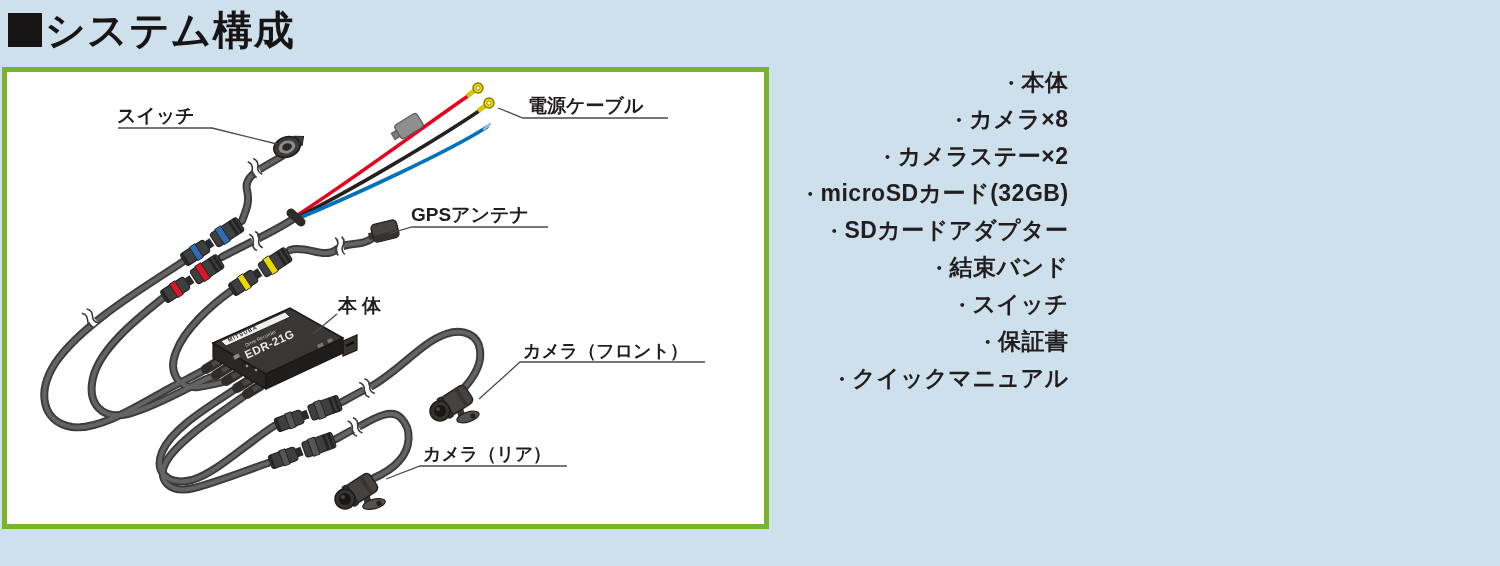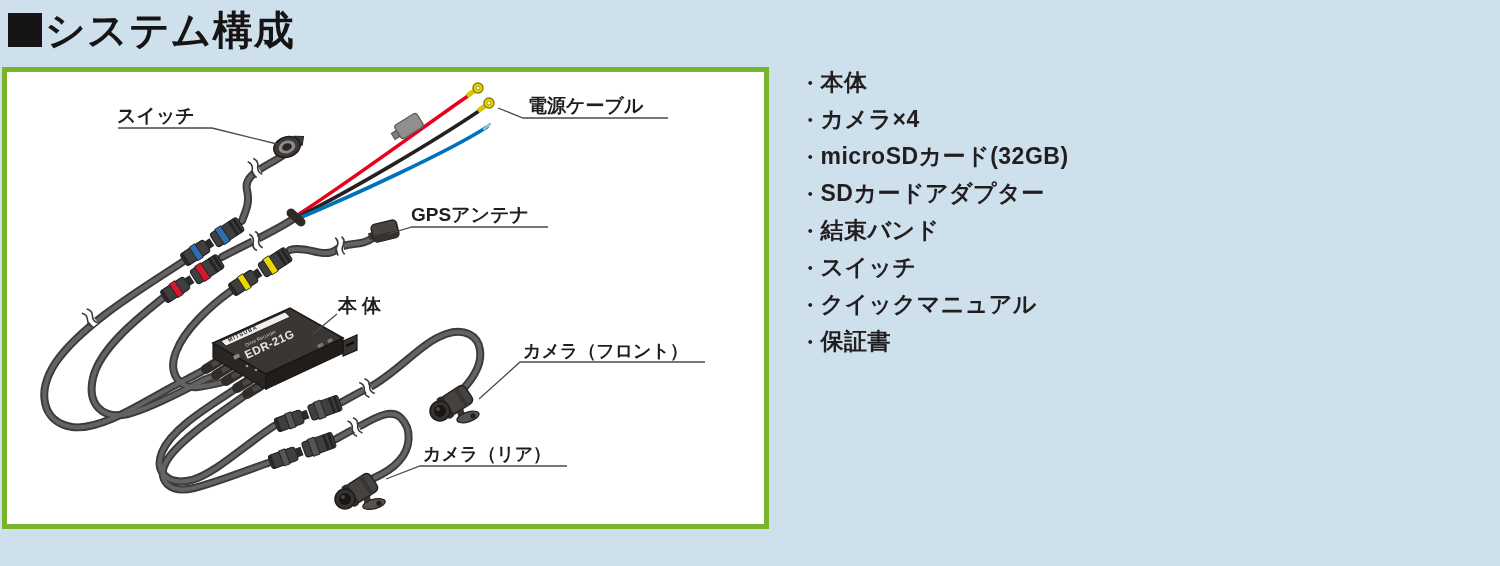--- a/index.html
+++ b/index.html
@@ -21,21 +21,21 @@
   .panel svg{display:block;}
   .cab-o{stroke:#3b3b3b;stroke-width:8;fill:none;stroke-linecap:round;}
   .cab-i{stroke:#636363;stroke-width:4.2;fill:none;stroke-linecap:round;}
   .wire{fill:none;stroke-linecap:round;stroke-width:3.6;}
   .ldr{stroke:#4a4a4a;stroke-width:1.3;fill:none;}
   .lbl{font-size:19px;font-weight:700;fill:#221e1f;}
   .lbl-s{font-size:18px;font-weight:700;fill:#221e1f;}
   .lbl-unit{letter-spacing:5px;}
   
   .parts{position:absolute;left:800px;top:64px;}
-  .parts ul{list-style:none;margin:0;padding:0;}
+  .parts ul{list-style:none;margin:0;padding:0;text-align:right;}
   .parts li{font-size:23px;font-weight:700;line-height:36px;letter-spacing:.5px;white-space:nowrap;}
   .parts li .blt{font-size:20px;}
 </style>
 </head>
 <body>
 
 <h1 class="hdr" style="margin:0;">
   <span class="sq"></span>
   <span class="ttl">システム構成</span>
 </h1>
@@ -246,21 +246,22 @@
     <text class="lbl lbl-unit" x="338" y="312">本体</text>
     <text class="lbl-s" x="523" y="357">カメラ（フロント）</text>
     <text class="lbl-s" x="423" y="460">カメラ（リア）</text>
   </g>
 </svg>
 </figure>
 
 <aside class="parts">
   <ul>
     <li><span class="blt">・</span><span>本体</span></li>
-    <li><span class="blt">・</span><span>カメラ×4</span></li>
+    <li><span class="blt">・</span><span>カメラ×8</span></li>
+    <li><span class="blt">・</span><span>カメラステー×2</span></li>
     <li><span class="blt">・</span><span>microSDカード(32GB)</span></li>
     <li><span class="blt">・</span><span>SDカードアダプター</span></li>
     <li><span class="blt">・</span><span>結束バンド</span></li>
     <li><span class="blt">・</span><span>スイッチ</span></li>
+    <li><span class="blt">・</span><span>保証書</span></li>
     <li><span class="blt">・</span><span>クイックマニュアル</span></li>
-    <li><span class="blt">・</span><span>保証書</span></li>
   </ul>
 </aside>
 
 </body></html>

